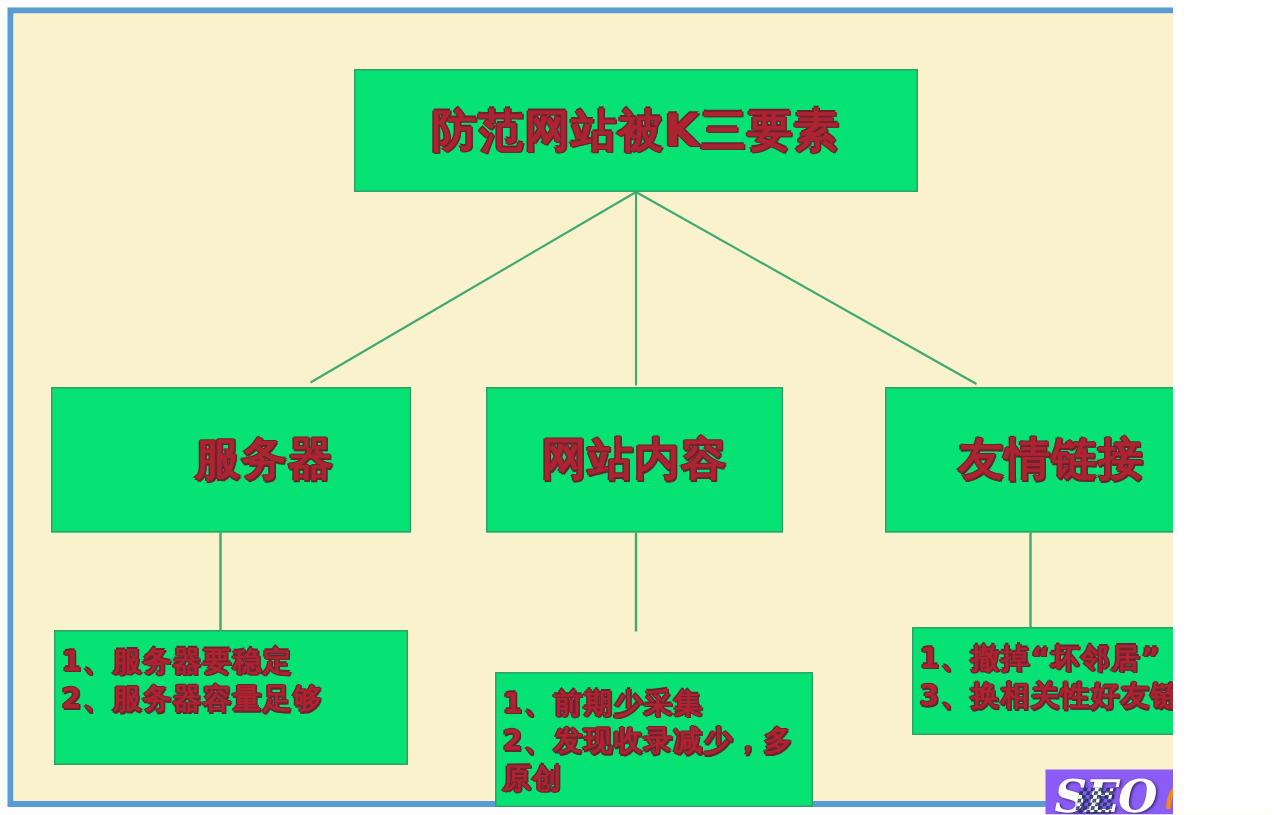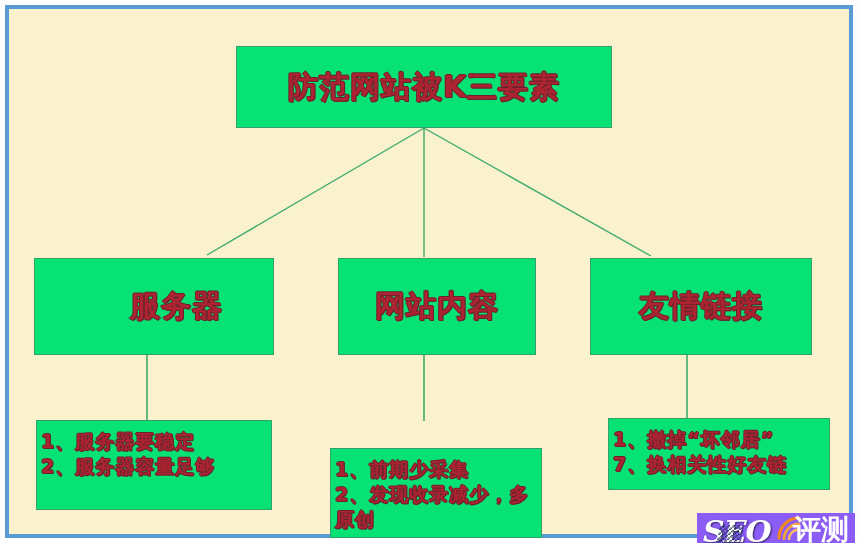--- a/index.html
+++ b/index.html
@@ -7,21 +7,21 @@
     margin: 0;
     padding: 0;
     background: #ffffff;
   }
   body {
     font-family: "DejaVu Sans", "Liberation Sans", sans-serif;
   }
 
   #screenshot {
     position: relative;
-    width: 858px;
+    width: 782px;
     height: 543px;
     overflow: hidden;
     background: #fdfdff;
   }
 
   
   .frame-outer {
     position: absolute;
     left: 5px;
     top: 5px;
@@ -90,21 +90,21 @@
     width: 376px;
     height: 82px;
     font-size: 30px;
   }
 
   .node-cat {
     height: 97px;
     font-size: 30px;
   }
   .node-cat-1 { left: 34px;  top: 258px; width: 240px; padding-left: 45px; }
-  .node-cat-2 { left: 338px; top: 258px; width: 198px; justify-content: center; }
+  .node-cat-2 { left: 324px; top: 258px; width: 198px; justify-content: center; }
   .node-cat-3 { left: 590px; top: 258px; width: 222px; text-align: right; }
 
   .node-detail {
     display: block;
     padding: 8px 10px 6px 4px;
     font-size: 19px;
     line-height: 1.32;
     text-align: left;
     color: #ab2430;
     font-weight: bold;
@@ -224,21 +224,21 @@
     <div class="detail-line">2、服务器容量足够</div>
   </div>
 
   <div class="node node-detail node-detail-2">
     <div class="detail-line">1、前期少采集</div>
     <div class="detail-line">2、发现收录减少，多原创</div>
   </div>
 
   <div class="node node-detail node-detail-3">
     <div class="detail-line">1、撤掉“坏邻居”</div>
-    <div class="detail-line">7、换相关性好友链</div>
+    <div class="detail-line">3、换相关性好友链</div>
   </div>
 
   <div class="watermark">
     <div class="wm-seo">SEO</div>
     <div class="wm-checker"></div>
     <svg class="wm-arc" viewBox="0 0 34 26" xmlns="http://www.w3.org/2000/svg">
       <path d="M4 24 A 20 20 0 0 1 24 4" stroke="#f08a1e" stroke-width="3.2" fill="none" stroke-linecap="round"></path>
       <path d="M9 25 A 15 15 0 0 1 24 10" stroke="#f2a33d" stroke-width="2.8" fill="none" stroke-linecap="round"></path>
       <path d="M14 25.5 A 10 10 0 0 1 24 15.5" stroke="#f5bb6a" stroke-width="2.4" fill="none" stroke-linecap="round"></path>
     </svg>

